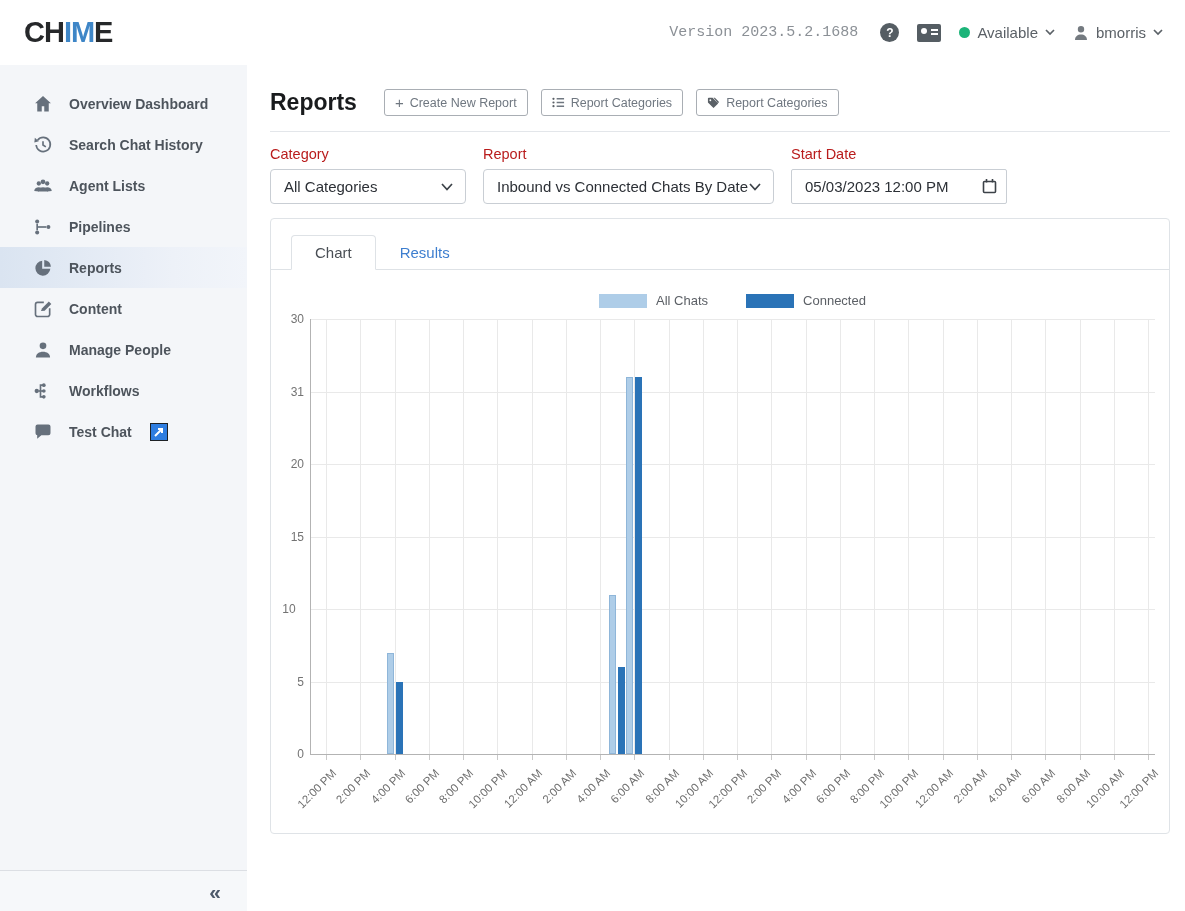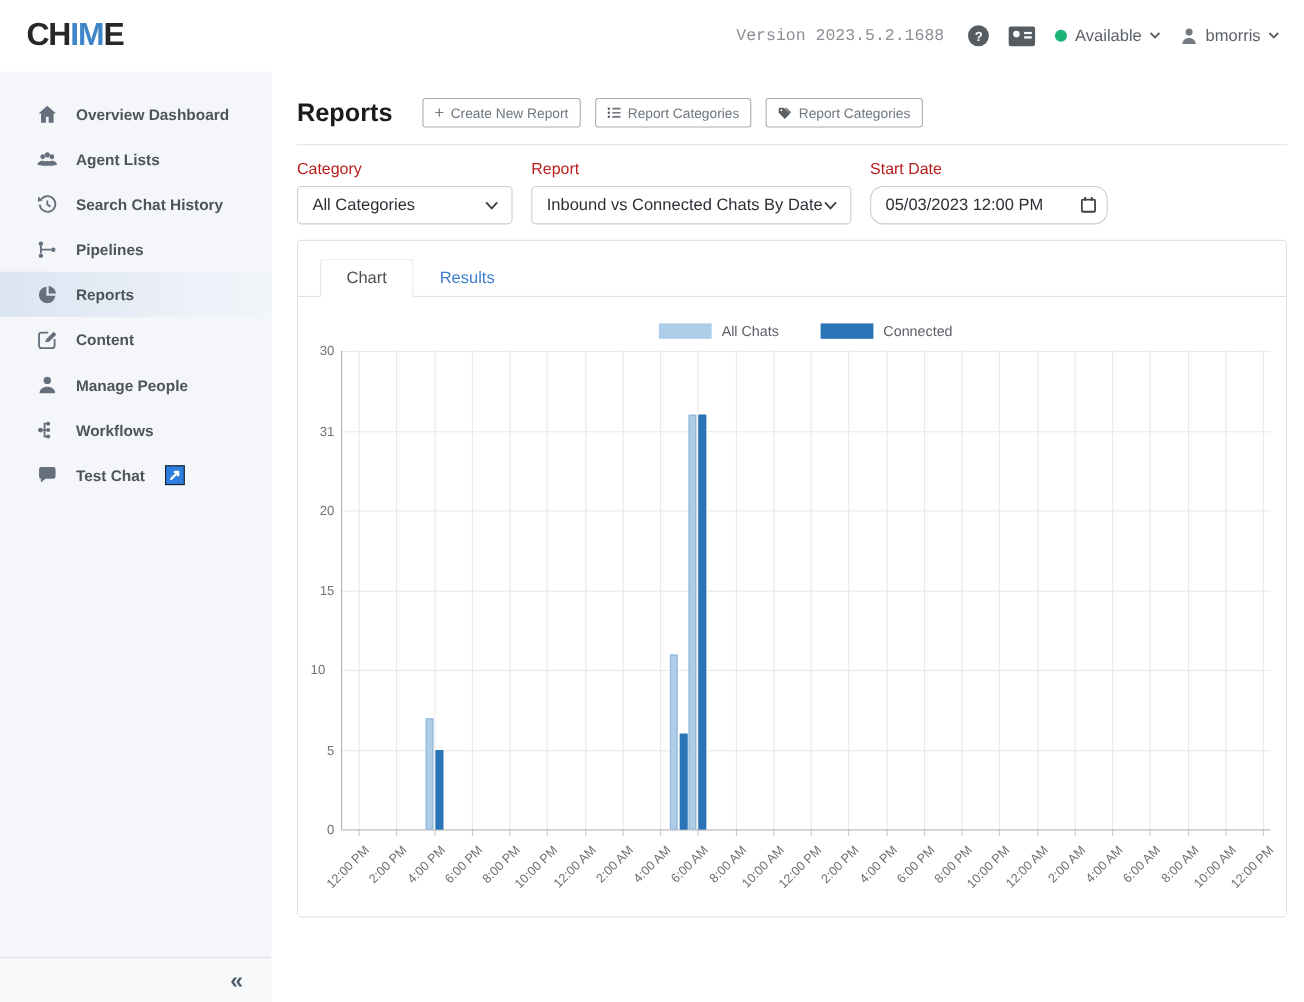--- a/index.html
+++ b/index.html
@@ -52,21 +52,21 @@
   .plus-glyph { font-size:15px; line-height:1; color:#6f7780; }
 
   
   .filters { padding-top:14px; }
   .frow { display:flex; gap:17px; align-items:flex-end; margin-bottom:14px; }
   .field label { display:block; font-size:14.5px; color:#b91c1c; margin-bottom:7px; }
   .select { height:35px; border:1px solid #c9ced4; border-radius:4px; background:#fff; display:flex; align-items:center; justify-content:space-between; padding:0 12px 0 13px; font-size:15px; color:#2c3036; cursor:pointer; }
   .select .chev2 { width:12px; height:8px; }
   .select .chev2 path { fill:none; stroke:#3c4248; stroke-width:1.7; }
   .datewrap { position:relative; }
-  .datewrap input { width:100%; height:35px; border:1px solid #c9ced4; border-radius:12px; font-size:15px; color:#2c3036; padding:0 34px 0 13px; font-family:"Liberation Sans",sans-serif; }
+  .datewrap input { width:100%; height:35px; border:1px solid #c9ced4; border-radius:2px; font-size:15px; color:#2c3036; padding:0 34px 0 13px; font-family:"Liberation Sans",sans-serif; }
   .cal { position:absolute; right:10px; top:9px; width:15px; height:16px; cursor:pointer; }
   .cal rect, .cal line { stroke:#3c4248; stroke-width:1.6; fill:none; }
   .pbtn { height:35px; border:none; border-radius:4px; background:#3b77dc; color:#fff; font-size:15px; padding:0 17px; cursor:pointer; font-family:"Liberation Sans",sans-serif; }
   .w-cat { width:196px; } .w-rep { width:291px; } .w-date { width:216px; } .w-end { width:218px; }
 
   
   .chart-panel { margin-top:5px; width:900px; height:616px; border:1px solid #dfe3e7; border-radius:4px; background:#fff; }
   .tabbar { display:flex; padding:16px 0 0 20px; border-bottom:1px solid #dee2e6; }
   .tab { padding:8px 23px; font-size:15px; cursor:pointer; border:1px solid transparent; border-radius:4px 4px 0 0; margin-bottom:-1px; }
   .tab.active { color:#4a4f55; background:#fff; border-color:#dee2e6 #dee2e6 #fff; }
@@ -119,36 +119,36 @@
   <aside class="sidebar">
     <nav class="nav">
       <div class="nav-item">
         <svg class="nicon" viewBox="0 0 24 24">
             <path d="M12 2.5 2.5 11h2.6v10h5.4v-6.4h3v6.4h5.4V11h2.6z"></path>
           </svg>
         <span class="label">Overview Dashboard</span>
       </div>
       <div class="nav-item">
         <svg class="nicon" viewBox="0 0 24 24">
+            <path class="stroke" d="M5.5 6.2A8.5 8.5 0 1 1 3.8 12"></path>
+            <path d="M2.2 3.2 7 7.6 1.6 9z"></path>
+            <path class="stroke" d="M12 7.5V12l3.4 2.2"></path>
+          </svg>
+        <span class="label">Search Chat History</span>
+      </div>
+      <div class="nav-item">
+        <svg class="nicon" viewBox="0 0 24 24">
             <circle cx="7" cy="9" r="2.6"></circle>
             <circle cx="17" cy="9" r="2.6"></circle>
             <circle cx="12" cy="7" r="2.8"></circle>
             <path d="M1.5 18c0-2.8 2.4-4.6 5.5-4.6 1 0 2 .2 2.8.6A6.4 6.4 0 0 0 7 18.5z"></path>
             <path d="M22.5 18c0-2.8-2.4-4.6-5.5-4.6-1 0-2 .2-2.8.6a6.4 6.4 0 0 1 2.8 4.5z"></path>
             <path d="M6.2 18.7c0-3.2 2.6-5.2 5.8-5.2s5.8 2 5.8 5.2z"></path>
           </svg>
         <span class="label">Agent Lists</span>
-      </div>
-      <div class="nav-item">
-        <svg class="nicon" viewBox="0 0 24 24">
-            <path class="stroke" d="M5.5 6.2A8.5 8.5 0 1 1 3.8 12"></path>
-            <path d="M2.2 3.2 7 7.6 1.6 9z"></path>
-            <path class="stroke" d="M12 7.5V12l3.4 2.2"></path>
-          </svg>
-        <span class="label">Search Chat History</span>
       </div>
       <div class="nav-item">
         <svg class="nicon" viewBox="0 0 24 24">
             <circle cx="5" cy="5.5" r="2.4"></circle>
             <circle cx="5" cy="18.5" r="2.4"></circle>
             <circle cx="18.5" cy="12" r="2.4"></circle>
             <path class="stroke" d="M5 8v8"></path>
             <path class="stroke" d="M5 12h11"></path>
           </svg>
         <span class="label">Pipelines</span>

